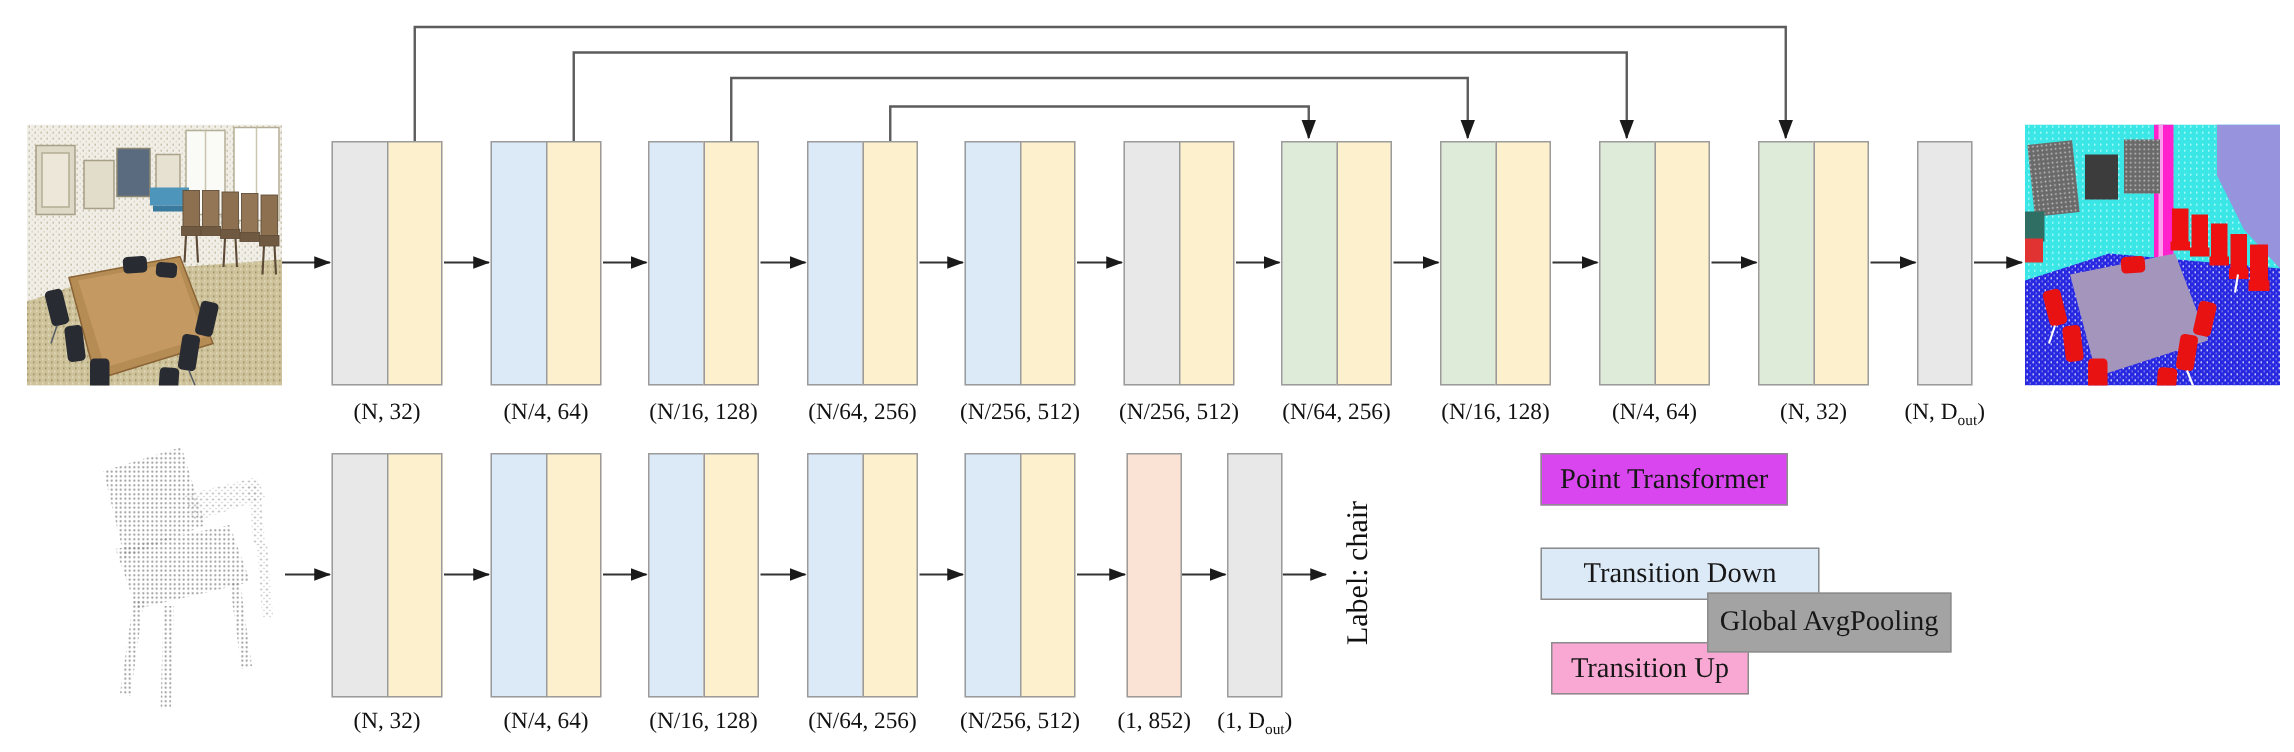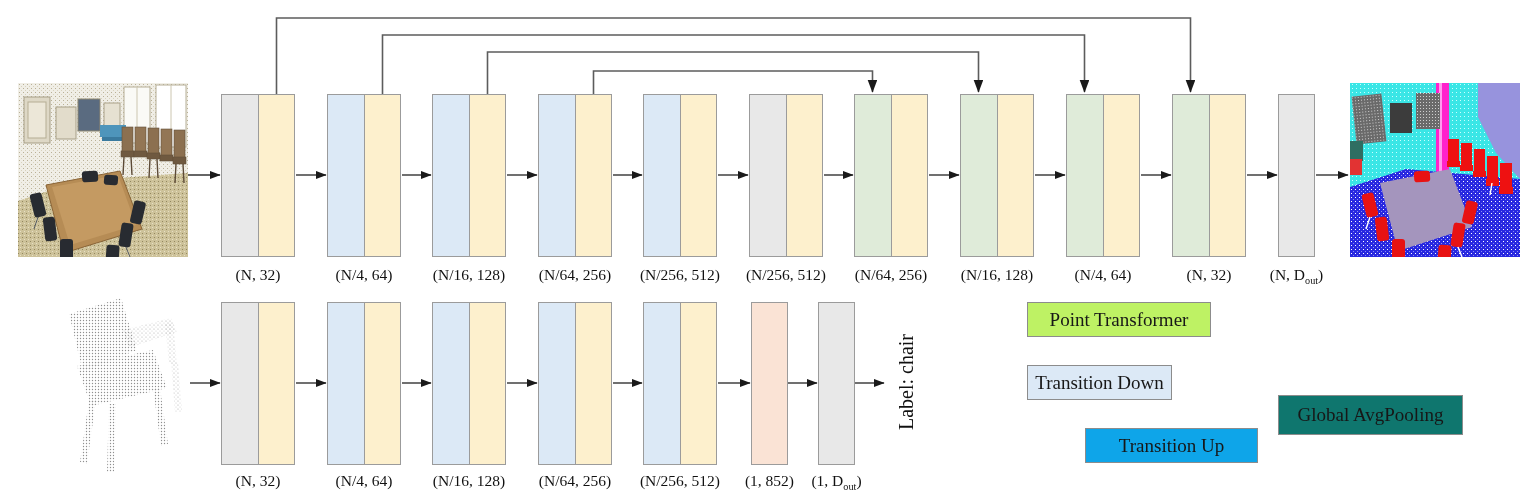--- a/index.html
+++ b/index.html
@@ -289,25 +289,25 @@
     </div>
     <div class="blk-label" style="left: 680px; top: 472px;"><span>(N/256, 512)</span><sub></sub><span></span></div>
     <div class="block" style="left: 751px; top: 302px; width: 37px; height: 163px;">
       <div class="col" style="background: rgb(250, 227, 213); border-color: rgb(155, 155, 155);"></div>
     </div>
     <div class="blk-label" style="left: 769.5px; top: 472px;"><span>(1, 852)</span><sub></sub><span></span></div>
     <div class="block" style="left: 818px; top: 302px; width: 37px; height: 163px;">
       <div class="col" style="background: rgb(232, 232, 232); border-color: rgb(155, 155, 155);"></div>
     </div>
     <div class="blk-label" style="left: 836.5px; top: 472px;"><span>(1, D</span><sub>out</sub><span>)</span></div>
-    <div class="legend-box" style="left: 1027px; top: 302px; width: 184px; height: 35px; background: #bef264;">
+    <div class="legend-box" style="left: 1027px; top: 302px; width: 165px; height: 35px; background: #d946ef;">
       <span>Point Transformer</span>
     </div>
-    <div class="legend-box" style="left: 1027px; top: 365px; width: 145px; height: 35px; background: rgb(220, 233, 246);">
+    <div class="legend-box" style="left: 1027px; top: 365px; width: 186px; height: 35px; background: rgb(220, 233, 246);">
       <span>Transition Down</span>
     </div>
-    <div class="legend-box" style="left: 1085px; top: 428px; width: 173px; height: 35px; background: #0ea5e9;">
+    <div class="legend-box" style="left: 1034px; top: 428px; width: 132px; height: 35px; background: #f9a8d4;">
       <span>Transition Up</span>
     </div>
-    <div class="legend-box" style="left: 1278px; top: 395px; width: 185px; height: 40px; background: #0f766e;">
+    <div class="legend-box" style="left: 1138px; top: 395px; width: 163px; height: 40px; background: #a3a3a3;">
       <span>Global AvgPooling</span>
     </div>
   </div>
 
 </body></html>

